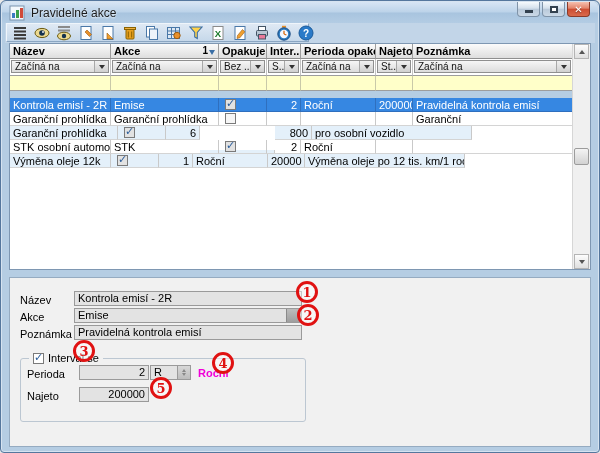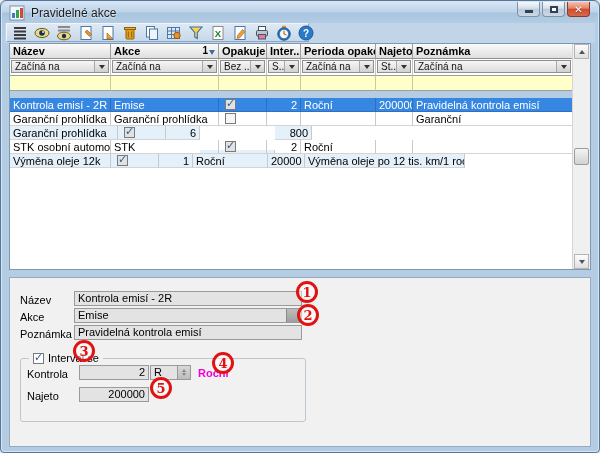--- a/index.html
+++ b/index.html
@@ -314,20 +314,21 @@
             <div class="dcell" style="width: 160px;">Garanční</div>
           </div>
           <div class="drow alt">
             <div class="dcell" style="width: 108px;">Garanční prohlídka</div>
             <div class="dcell cbcell" style="width: 48px;">
               <div class="cb on"></div>
             </div>
             <div class="dcell num" style="width: 34px;">6</div>
             <div class="dcell" style="width: 75px; margin-top: 24px;">Měsíční</div>
             <div class="dcell num" style="width: 37px;">800</div>
+            <div class="dcell" style="width: 160px;">pro osobní vozidlo</div>
           </div>
           <div class="drow">
             <div class="dcell" style="width: 101px;">STK osobní automobil</div>
             <div class="dcell" style="width: 108px;">STK</div>
             <div class="dcell cbcell" style="width: 48px;">
               <div class="cb on"></div>
             </div>
             <div class="dcell num" style="width: 34px;">2</div>
             <div class="dcell" style="width: 75px;">Roční</div>
             <div class="dcell num" style="width: 37px;"></div>
@@ -367,21 +368,21 @@
     </div>
 
     <span class="dlabel" style="left:10px;top:50px;">Poznámka</span>
     <div class="dfield" style="left:64px;top:47px;width:228px;">Pravidelná kontrola emisí</div>
 
     <div class="groupbox">
       <div class="grouphead">
         <div class="cb on"></div>
         <span>Interval se</span>
       </div>
-      <span class="dlabel" style="left:6px;top:9px;">Kontrola</span>
+      <span class="dlabel" style="left:6px;top:9px;">Perioda</span>
       <div class="dfield num" style="left:58px;top:6px;width:70px;">2</div>
       <div class="dfield" style="left:129px;top:6px;width:28px;">R</div>
       <div class="spinner" style="left:157px;top:6px;">
         <div class="spup"></div>
         <div class="spdn"></div>
       </div>
       <span class="hint" style="left:177px;top:8px;color:#f000d8;">Roční</span>
 
       <span class="dlabel" style="left:6px;top:31px;">Najeto</span>
       <div class="dfield num" style="left:58px;top:28px;width:70px;">200000</div>

